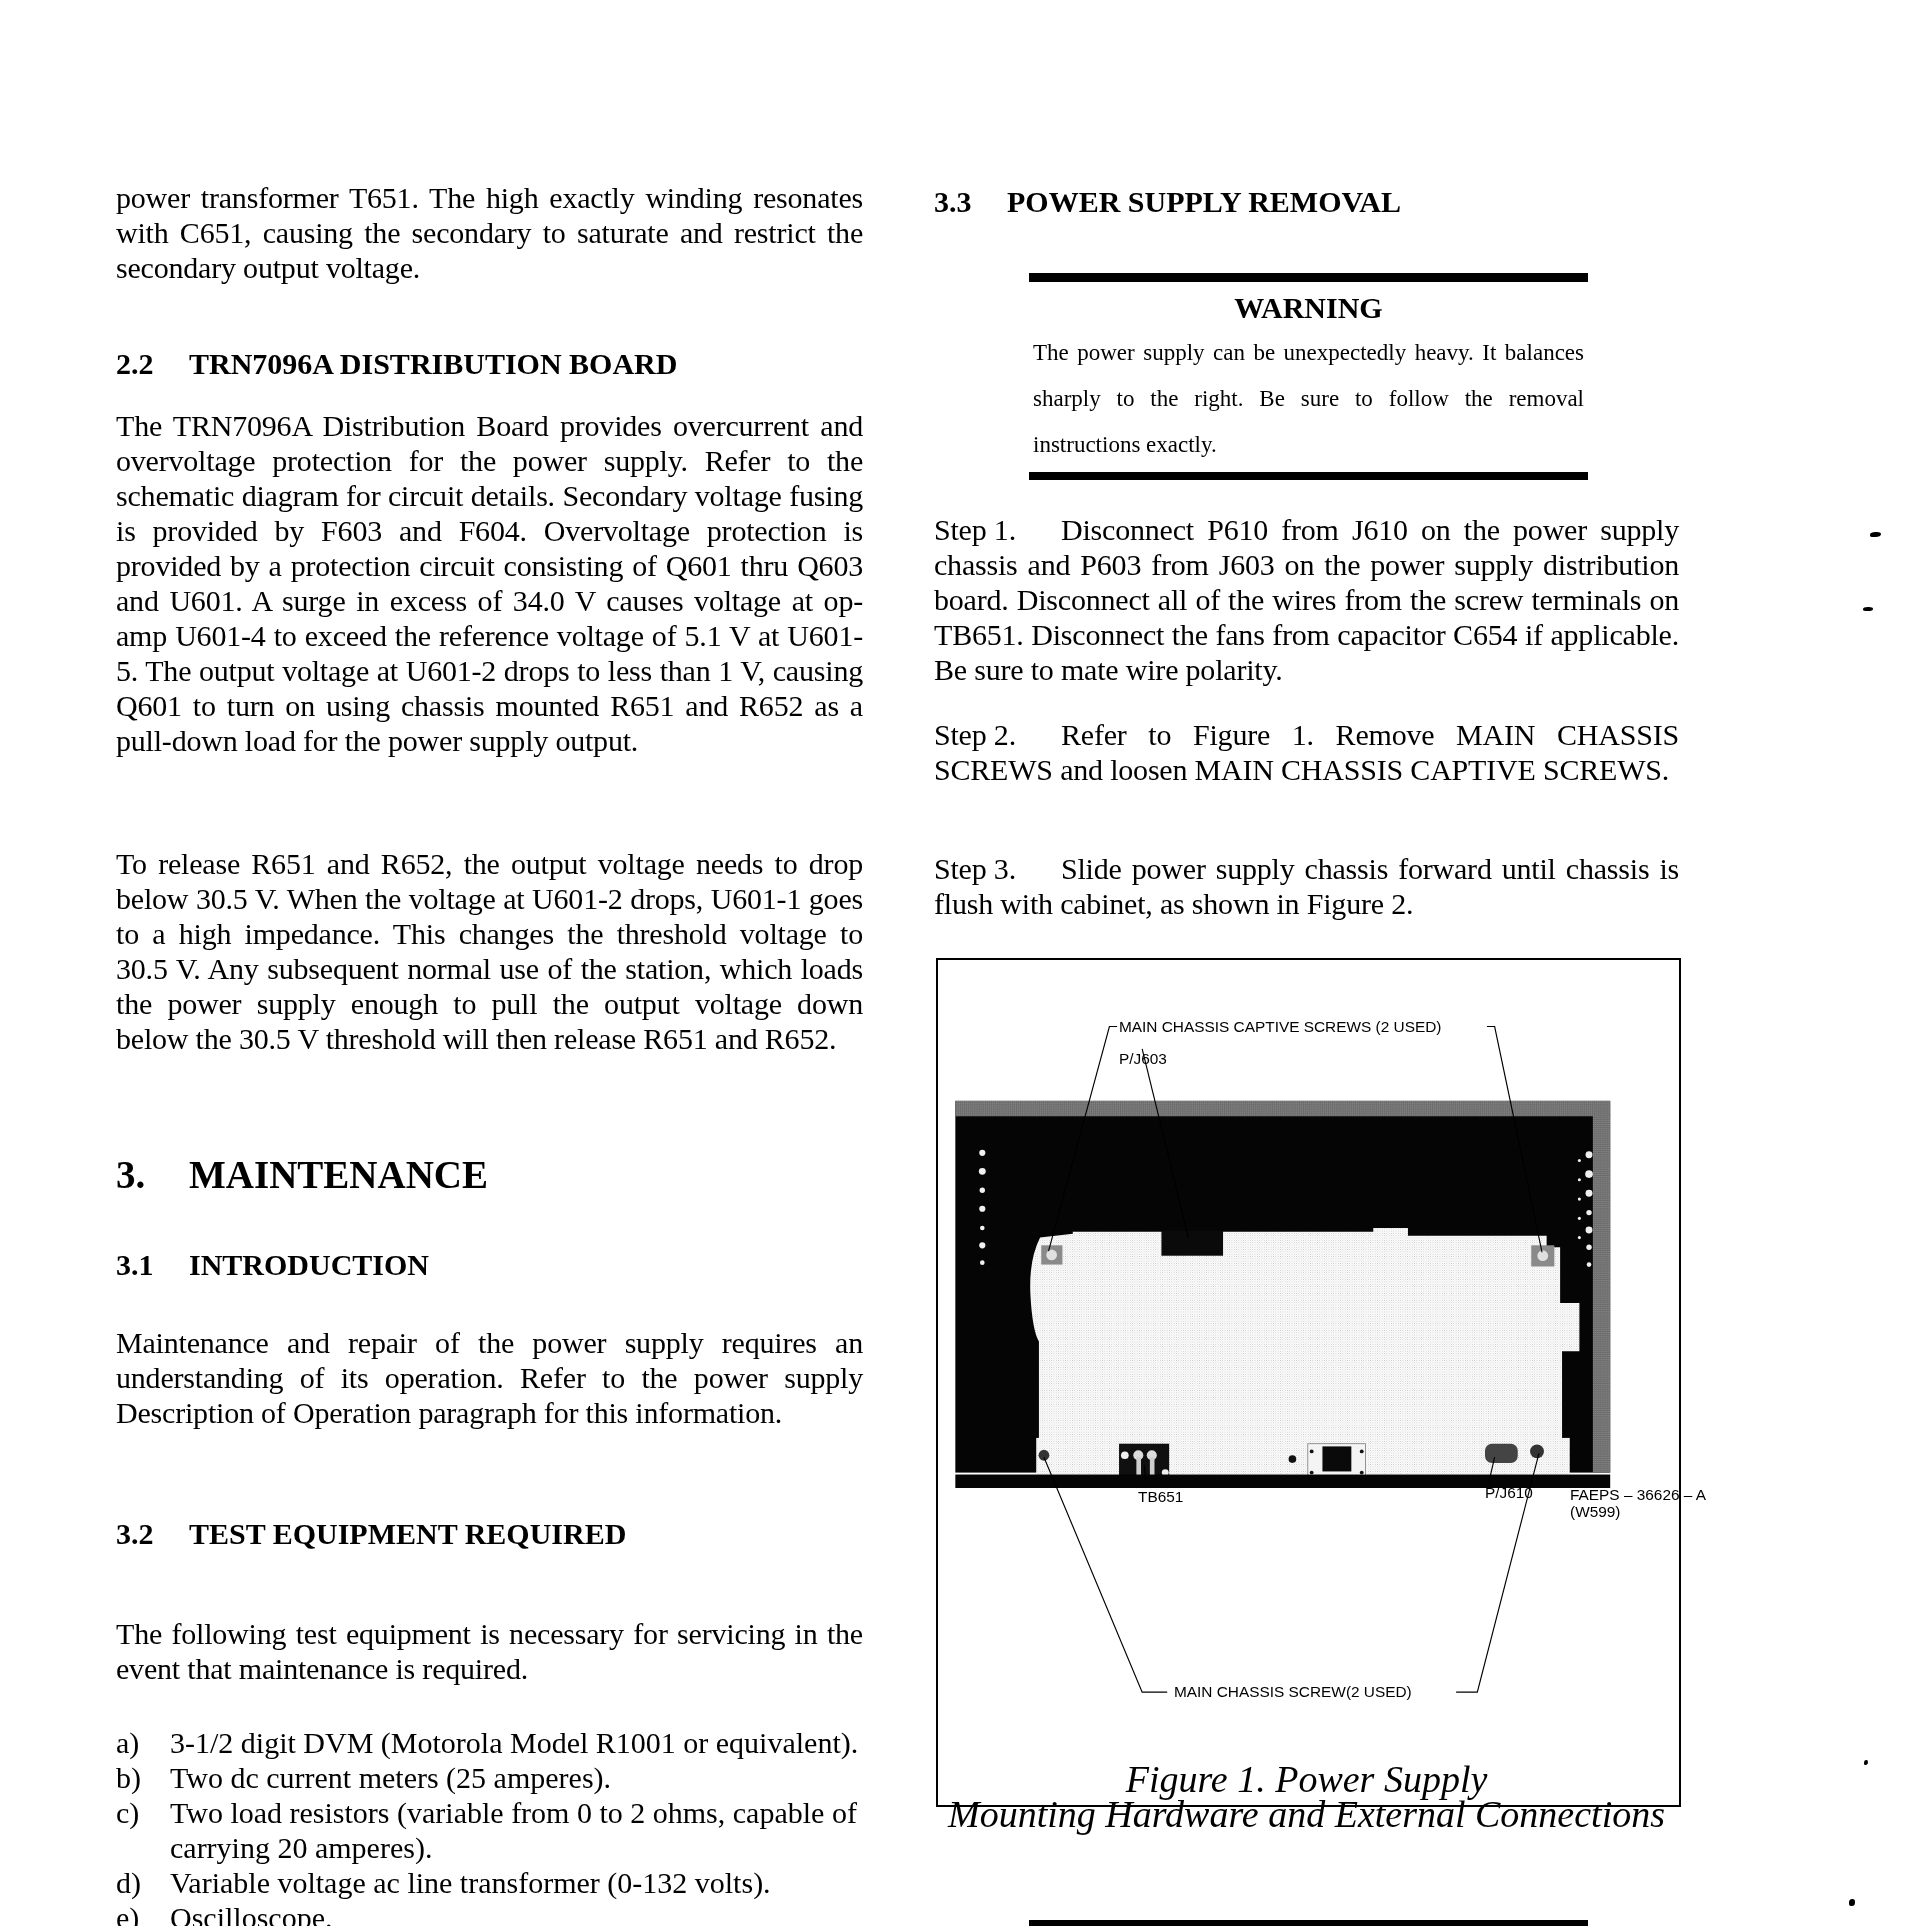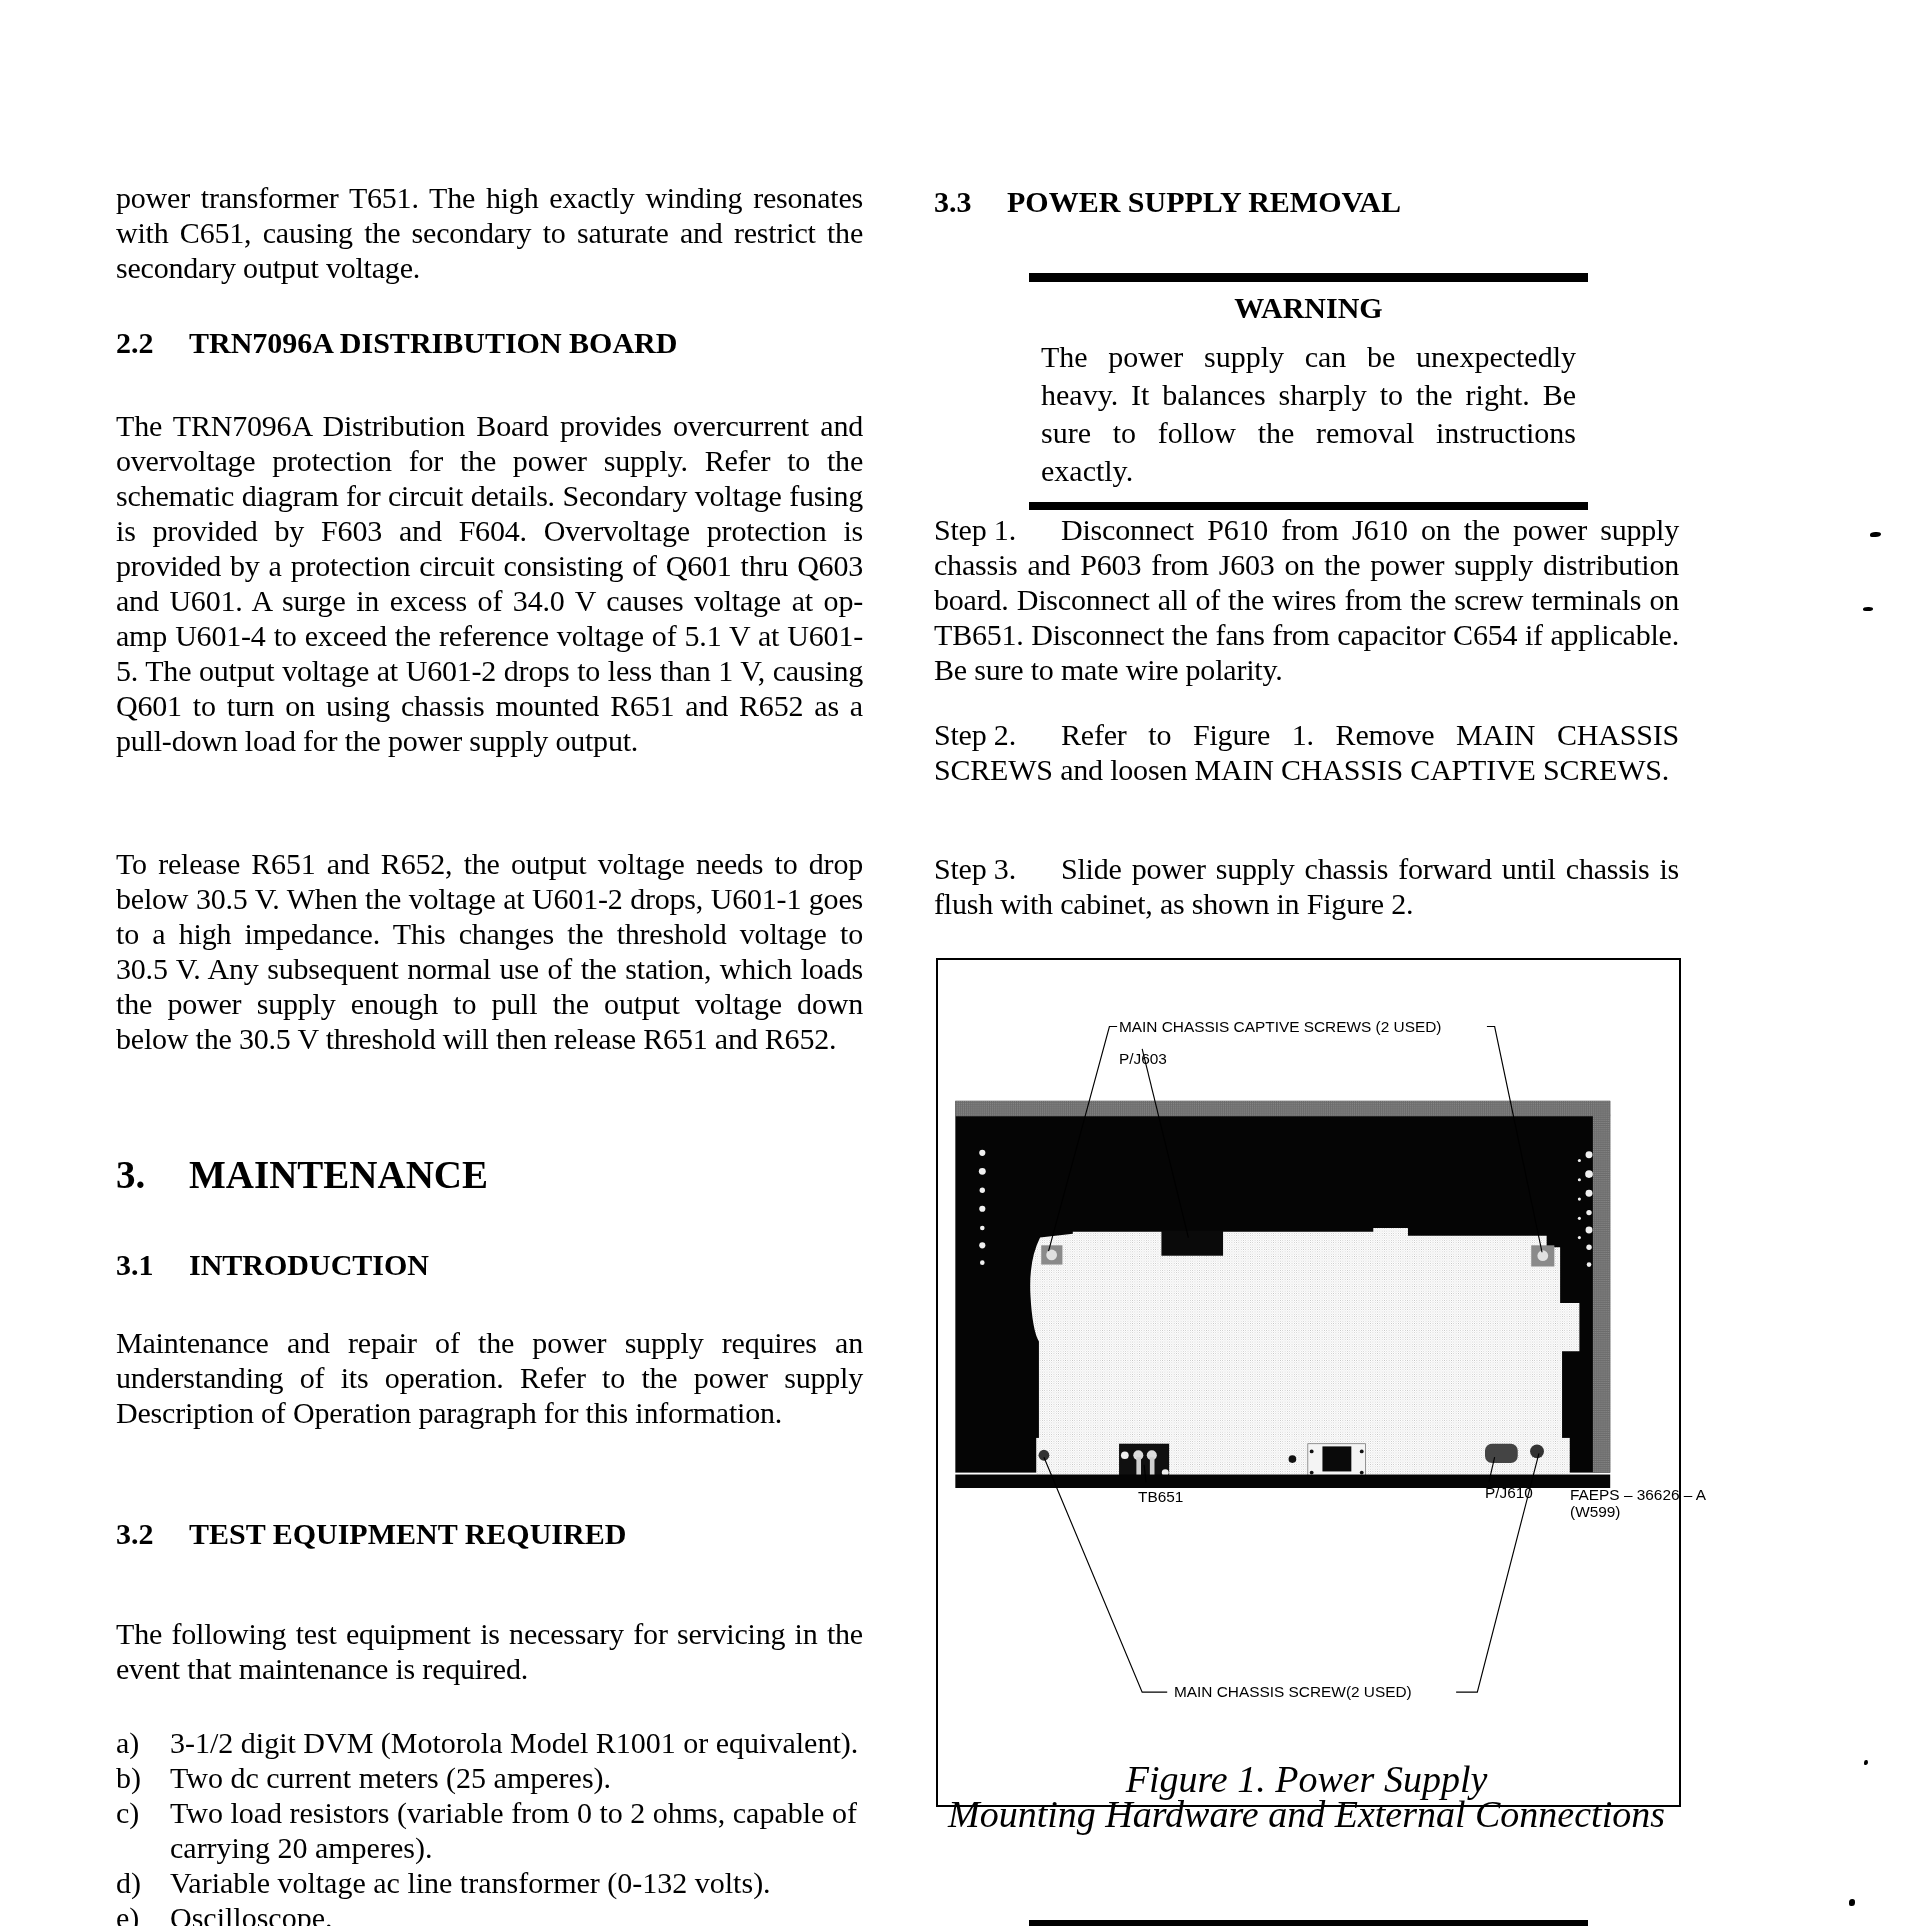--- a/index.html
+++ b/index.html
@@ -14,35 +14,35 @@
   .h2 .num { display: inline-block; width: 73px; }
   .h1 { font-size: 39px; font-weight: bold; margin: 0; line-height: 42px; }
   .h1 .num { display: inline-block; width: 73px; }
   .step-label { display: inline-block; width: 127px; }
   ol.equip { list-style: none; margin: 0; padding: 0; }
   ol.equip li { font-size: 30px; line-height: 35px; position: relative; padding-left: 54px; }
   ol.equip li .mk { position: absolute; left: 0; top: 0; }
   .warning { position: absolute; }
   .warning .bar { height: 8.5px; background: #000; }
   .warning .title { font-size: 30px; font-weight: bold; text-align: center; line-height: 37px; margin-top: 7px; }
-  .warning .text { font-size: 30px; line-height: 38px; text-align: justify; margin: 12px; }
+  .warning .text { font-size: 23px; line-height: 46px; text-align: justify; margin: 4px; }
   .figure-box { position: absolute; left: 936px; top: 958px; width: 745px; height: 849px;
       border: 2.7px solid #000; box-sizing: border-box; }
   .fig-label { position: absolute; font-family: "Liberation Sans", "DejaVu Sans", sans-serif;
       font-size: 15.4px; line-height: 17px; white-space: nowrap; }
   .caption { position: absolute; left: 934px; width: 745px; text-align: center;
       font-style: italic; font-size: 38px; line-height: 35px; }
   .speck { position: absolute; background: #000; border-radius: 50% 40% 50% 30%; }
 </style>
 </head>
 <body>
 
 <p class="abs col-left body-text" style="top:180px;">power transformer T651. The high exactly winding resonates with C651, causing the secondary to saturate and restrict the secondary output voltage.</p>
 
-<h2 class="abs col-left h2" style="top:325px;">
+<h2 class="abs col-left h2" style="top:346px;">
   <span class="num">2.2</span><span>TRN7096A DISTRIBUTION BOARD</span>
 </h2>
 
 <p class="abs col-left body-text" style="top:408px;">The TRN7096A Distribution Board provides overcurrent and overvoltage protection for the power supply. Refer to the schematic diagram for circuit details. Secondary voltage fusing is provided by F603 and F604. Overvoltage protection is provided by a protection circuit consisting of Q601 thru Q603 and U601. A surge in excess of 34.0 V causes voltage at op-amp U601-4 to exceed the reference voltage of 5.1 V at U601-5. The output voltage at U601-2 drops to less than 1 V, causing Q601 to turn on using chassis mounted R651 and R652 as a pull-down load for the power supply output.</p>
 
 <p class="abs col-left body-text" style="top:846px;">To release R651 and R652, the output voltage needs to drop below 30.5 V. When the voltage at U601-2 drops, U601-1 goes to a high impedance. This changes the threshold voltage to 30.5 V. Any subsequent normal use of the station, which loads the power supply enough to pull the output voltage down below the 30.5 V threshold will then release R651 and R652.</p>
 
 <h1 class="abs col-left h1" style="top:1154px;">
   <span class="num">3.</span><span>MAINTENANCE</span>
 </h1>

